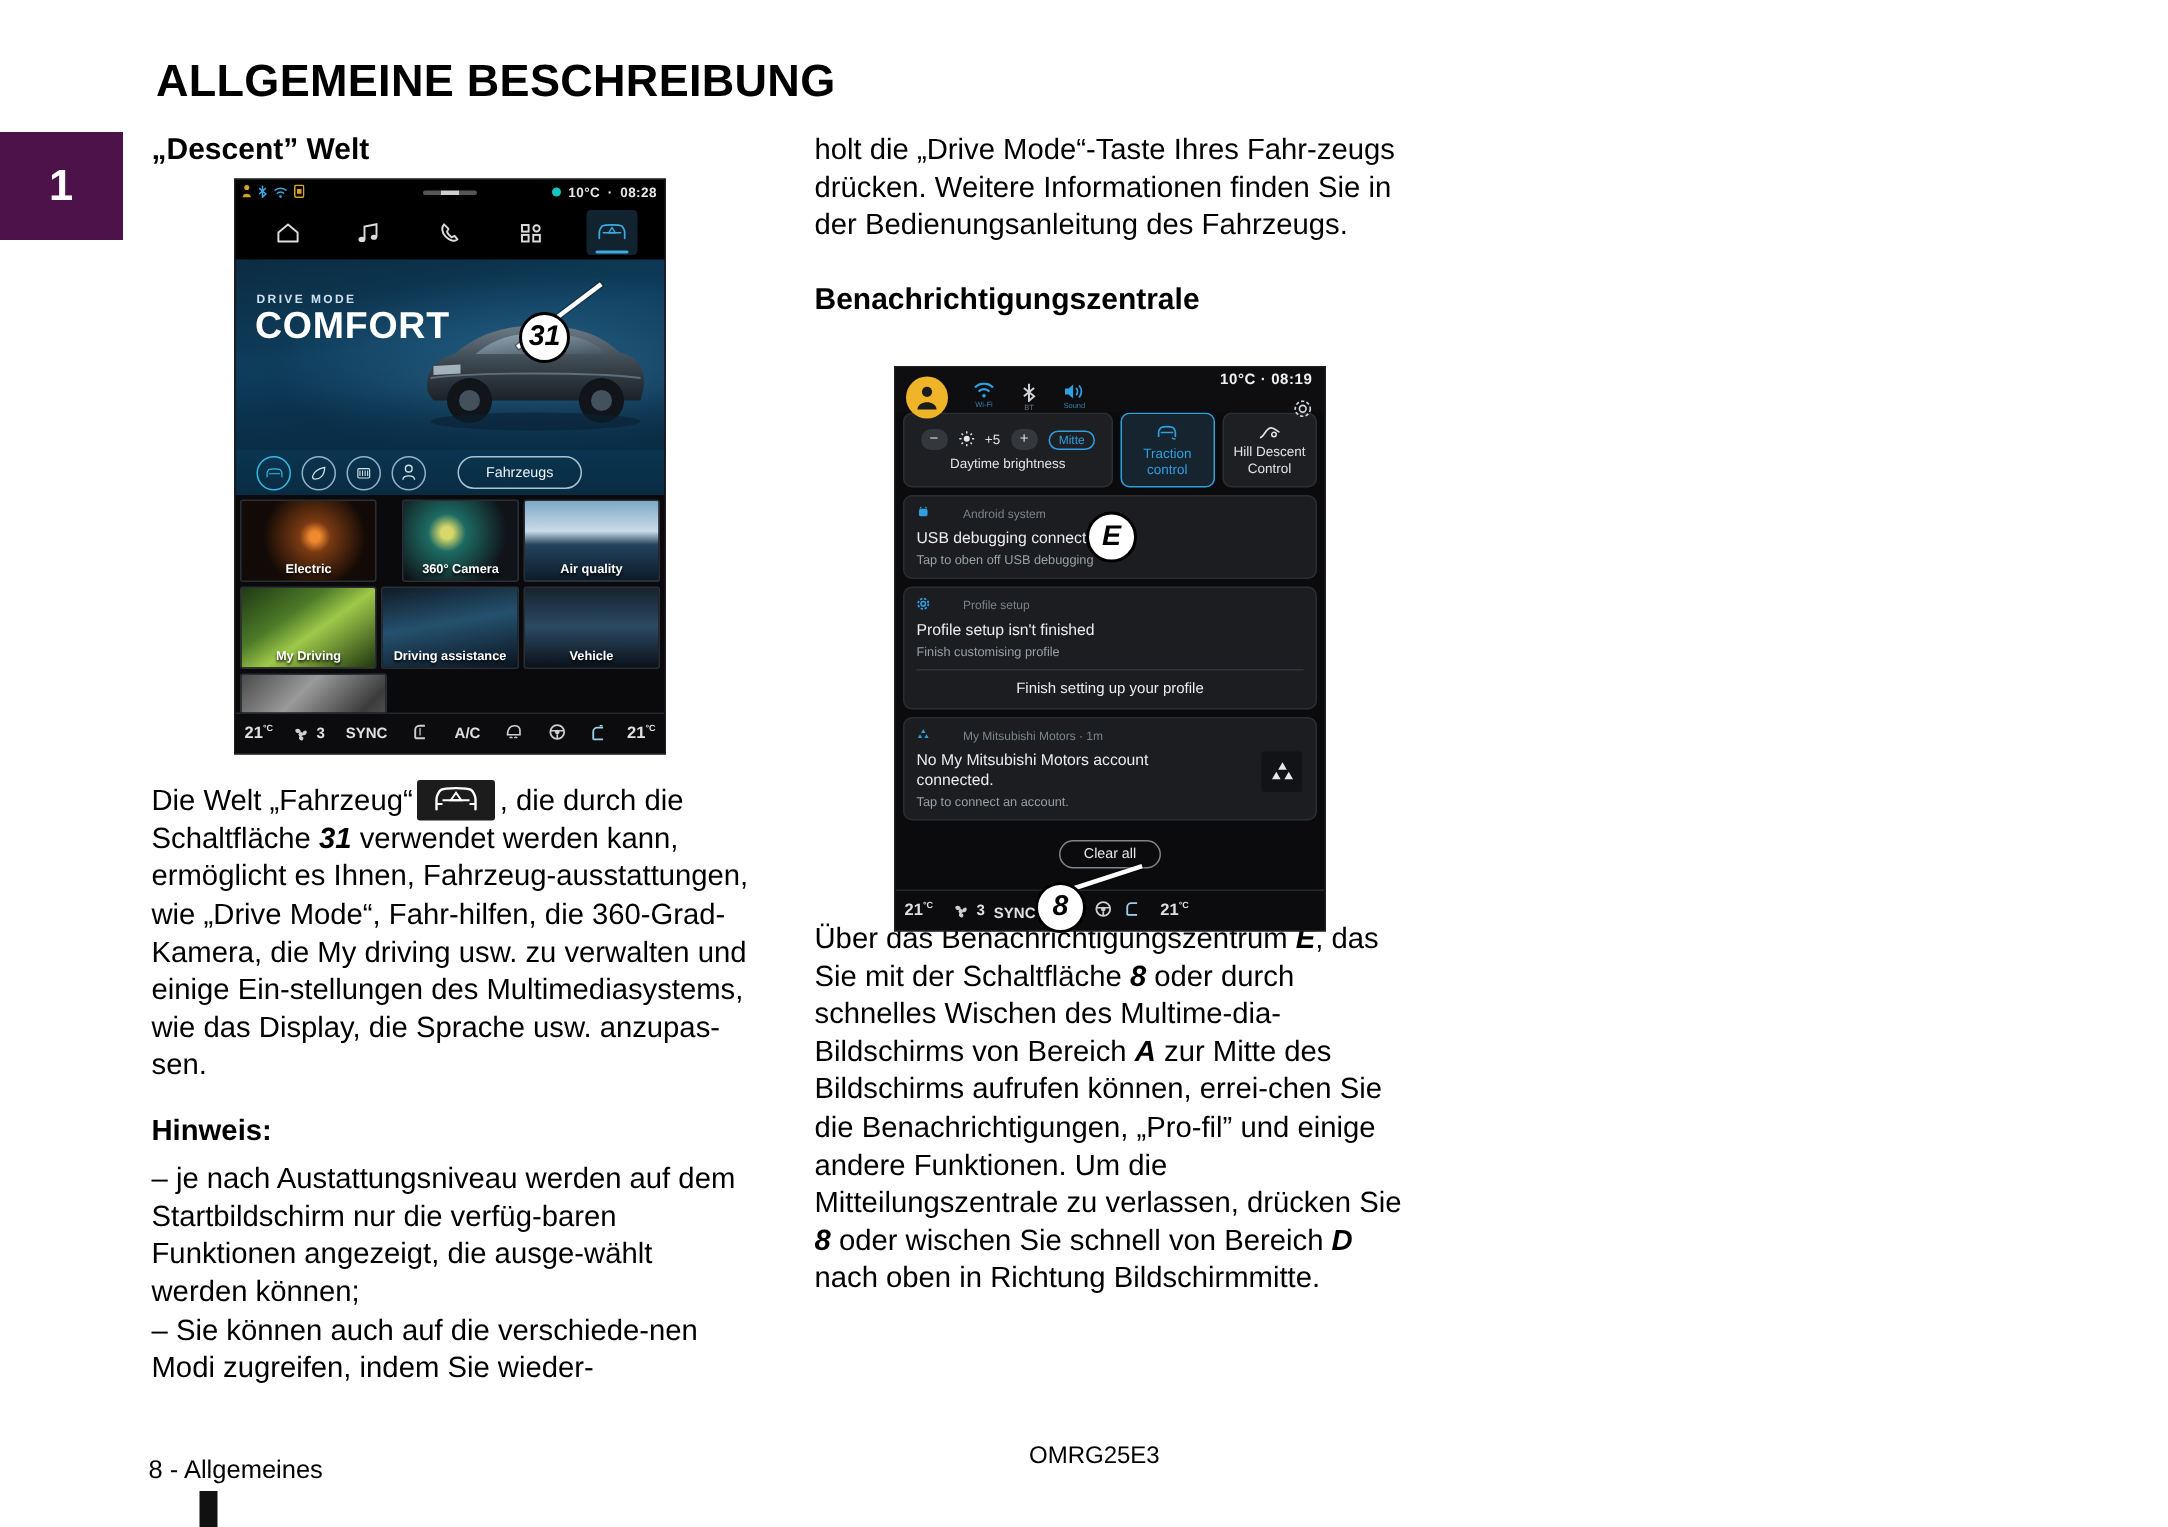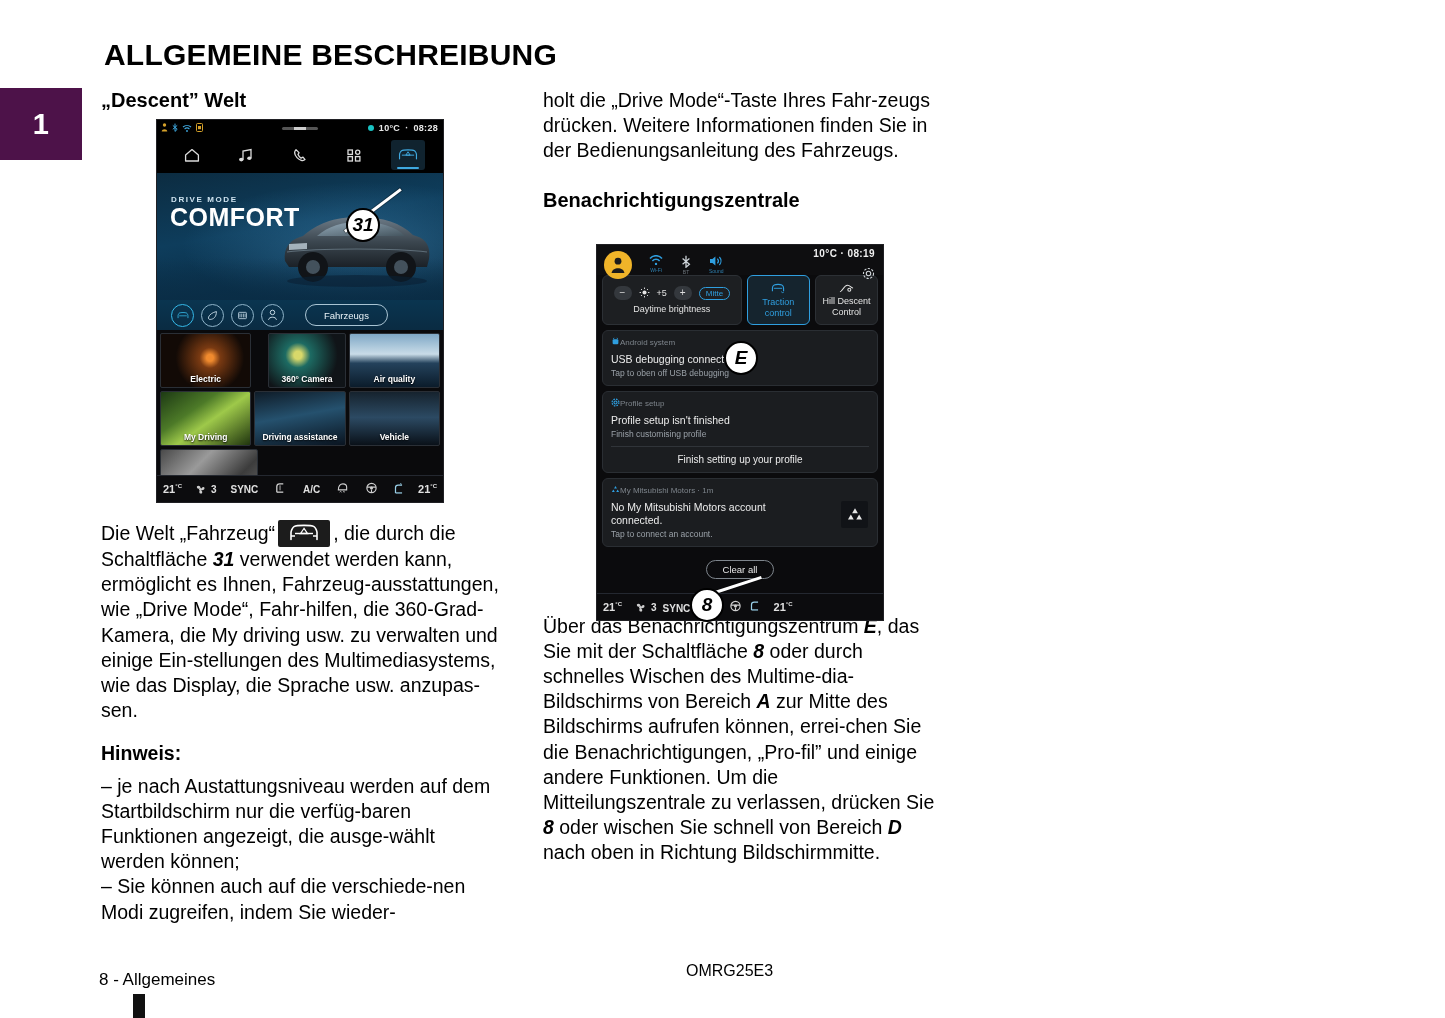--- a/index.html
+++ b/index.html
@@ -327,21 +327,21 @@
 
   .notif {
     margin: 5px 5px 0 5px;
     background: #1b1d20;
     border: 1px solid #2a2e33;
     border-radius: 6px;
     padding: 6px 8px 7px 8px;
     position: relative;
   }
   .notif-app {
-    display: flex; align-items: center; gap: 0;
+    display: flex; align-items: center; gap: 22px;
     font-size: 8px; color: #7d848b; margin-bottom: 5px;
   }
   .notif-title { font-size: 10.5px; color: #ececec; line-height: 13px; }
   .notif-sub { font-size: 8.5px; color: #9aa1a8; margin-top: 2px; }
   .notif-action {
     margin-top: 7px; padding-top: 7px;
     border-top: 1px solid #303439;
     text-align: center;
     font-size: 10px; color: #ececec;
   }

